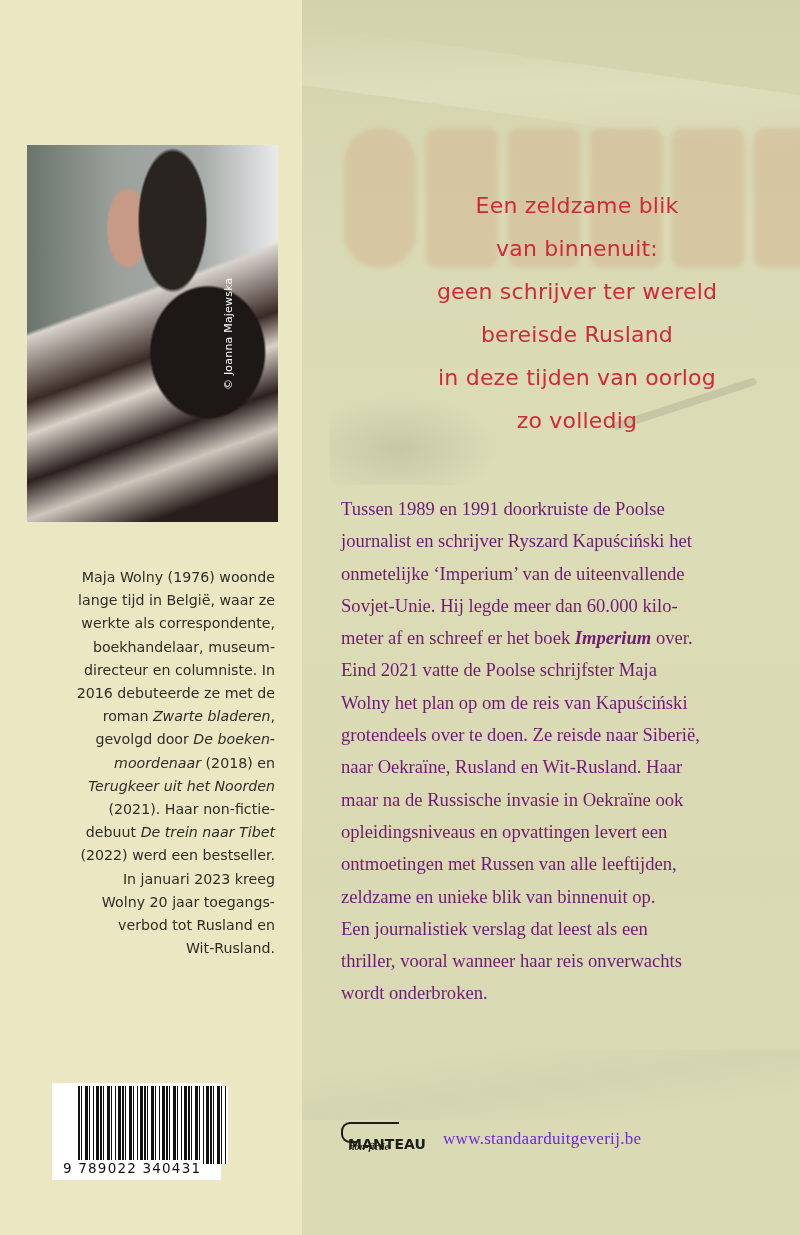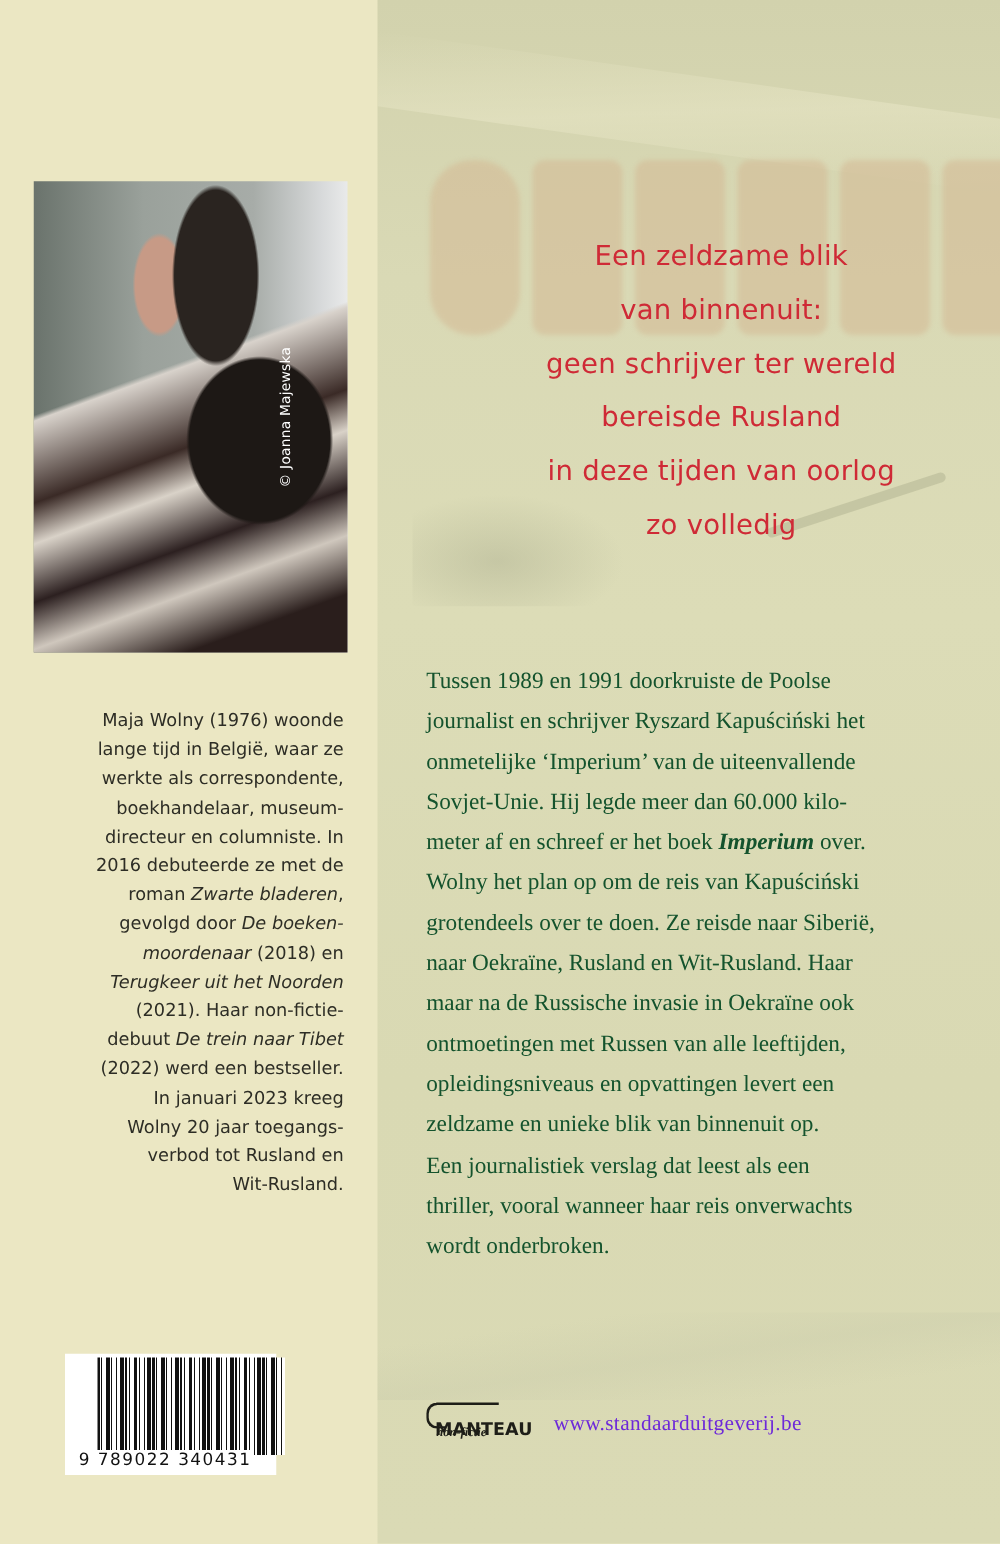--- a/index.html
+++ b/index.html
@@ -100,21 +100,21 @@
       position: absolute; left: 352px; top: 184px; width: 450px;
       text-align: center; color: #cf2a36; font-size: 22px; line-height: 43px;
       font-family: "DejaVu Sans", sans-serif; letter-spacing: 0.2px;
     }
     .tagline div { white-space: nowrap; }
 
     
     .blurb {
       position: absolute; left: 341px; top: 493px; width: 460px;
       font-family: "Liberation Serif", "DejaVu Serif", serif;
-      font-size: 18.6px; line-height: 32.3px; color: #14532d; margin-top: 36px;
+      font-size: 18.6px; line-height: 32.3px; color: #701a75;
     }
     .blurb div { white-space: nowrap; }
     .blurb em { font-style: italic; font-weight: bold; }
 
     
     .publisher-logo {
       position: absolute; left: 340px; top: 1121px; width: 66px; height: 36px;
     }
     .publisher-logo .bracket {
       position: absolute; left: 1px; top: 1px; width: 16px; height: 21px;
@@ -193,26 +193,27 @@
   <div>in deze tijden van oorlog</div>
   <div>zo volledig</div>
 </div>
 
 <div class="blurb" id="blurb">
     <div><span>Tussen 1989 en 1991 doorkruiste de Poolse</span></div>
     <div><span>journalist en schrijver Ryszard Kapuściński het</span></div>
     <div><span>onmetelijke ‘Imperium’ van de uiteenvallende</span></div>
     <div><span>Sovjet-Unie. Hij legde meer dan 60.000 kilo-</span></div>
     <div><span>meter af en schreef er het boek </span><em>Imperium</em><span> over.</span></div>
+    <div><span>Eind 2021 vatte de Poolse schrijfster Maja</span></div>
     <div><span>Wolny het plan op om de reis van Kapuściński</span></div>
     <div><span>grotendeels over te doen. Ze reisde naar Siberië,</span></div>
     <div><span>naar Oekraïne, Rusland en Wit-Rusland. Haar</span></div>
     <div><span>maar na de Russische invasie in Oekraïne ook</span></div>
+    <div><span>opleidingsniveaus en opvattingen levert een</span></div>
     <div><span>ontmoetingen met Russen van alle leeftijden,</span></div>
-    <div><span>opleidingsniveaus en opvattingen levert een</span></div>
     <div><span>zeldzame en unieke blik van binnenuit op.</span></div>
     <div><span>Een journalistiek verslag dat leest als een</span></div>
     <div><span>thriller, vooral wanneer haar reis onverwachts</span></div>
     <div><span>wordt onderbroken.</span></div>
   </div>
 
 <div class="publisher-logo">
   <div class="bracket"></div>
   <div class="name">MANTEAU</div>
   <div class="sub">non-fictie</div>

